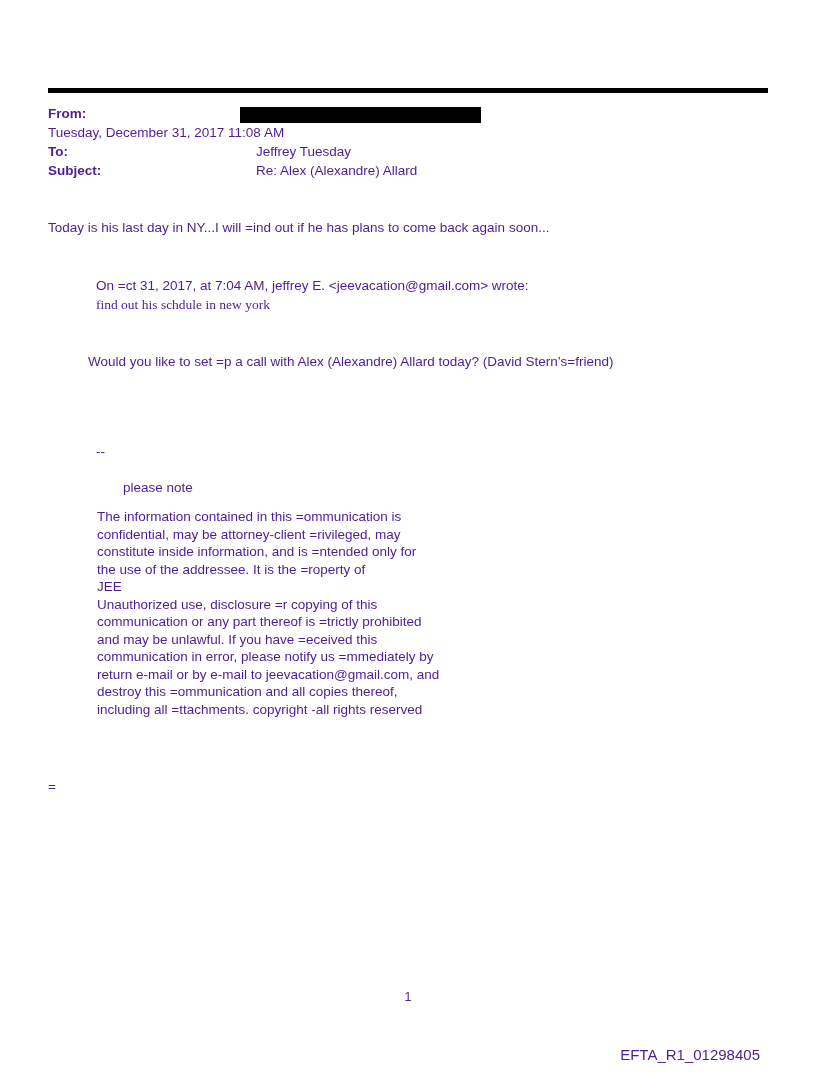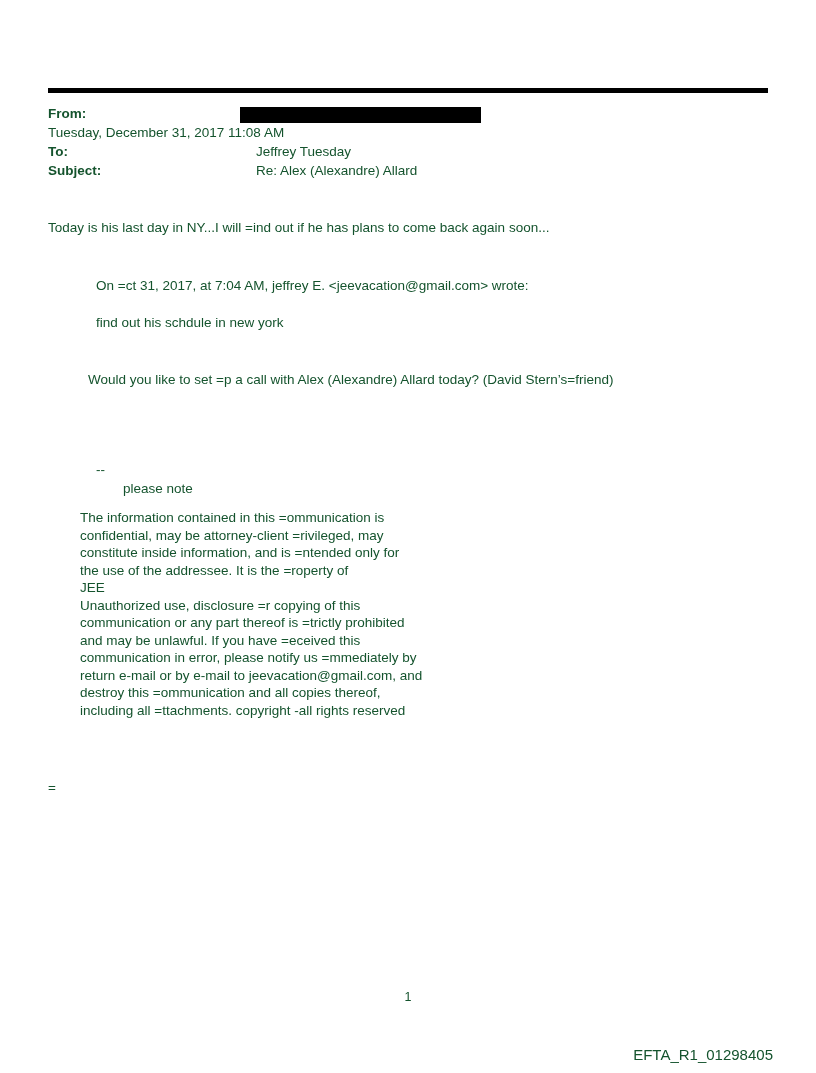--- a/index.html
+++ b/index.html
@@ -7,21 +7,21 @@
     padding: 0;
     background: #ffffff;
   }
   .page {
     position: relative;
     width: 816px;
     height: 1073px;
     background: #ffffff;
     font-family: "Liberation Sans", "DejaVu Sans", sans-serif;
     font-size: 13.5px;
-    color: #14532d;
+    color: #4c1d95;
     overflow: hidden;
   }
   .content {
     padding: 0 48px;
   }
   .top-rule {
     margin-top: 88px;
     height: 5px;
     width: 720px;
     background: #000000;
@@ -66,63 +66,65 @@
     margin-left: 48px;
   }
   .quote-2 {
     margin-left: 96px;
   }
   .q1-header {
     margin-top: 39px;
     line-height: 19px;
   }
   .q1-body {
-    margin-top: 18px;
+    margin-top: 0;
     line-height: 19px;
+    font-family: Liberation Serif, serif;
   }
   .q2-line {
     margin-top: 30px;
     line-height: 20px;
   }
   .q2-body {
     margin-top: 38px;
     line-height: 19px;
     margin-left: 40px;
   }
   .sig-divider {
     margin-top: 71px;
     margin-left: 48px;
     line-height: 19px;
   }
   .sig-note {
+    margin-top: 17px;
     margin-left: 75px;
     line-height: 19px;
   }
   .disclaimer {
     margin-top: 11px;
-    margin-left: 32px;
+    margin-left: 49px;
     width: 370px;
     line-height: 17.5px;
     white-space: pre-line;
   }
   .trailing-char {
     margin-top: 59px;
     line-height: 19px;
   }
   .page-number {
     position: absolute;
     left: 0;
     right: 0;
     top: 990px;
     text-align: center;
     font-size: 12.5px;
   }
   .footer-id {
     position: absolute;
-    right: 43px;
+    right: 56px;
     top: 1046px;
     font-size: 15px;
   }
 </style>
 </head>
 <body>
 
 <div class="page">
   <div class="content">
 

